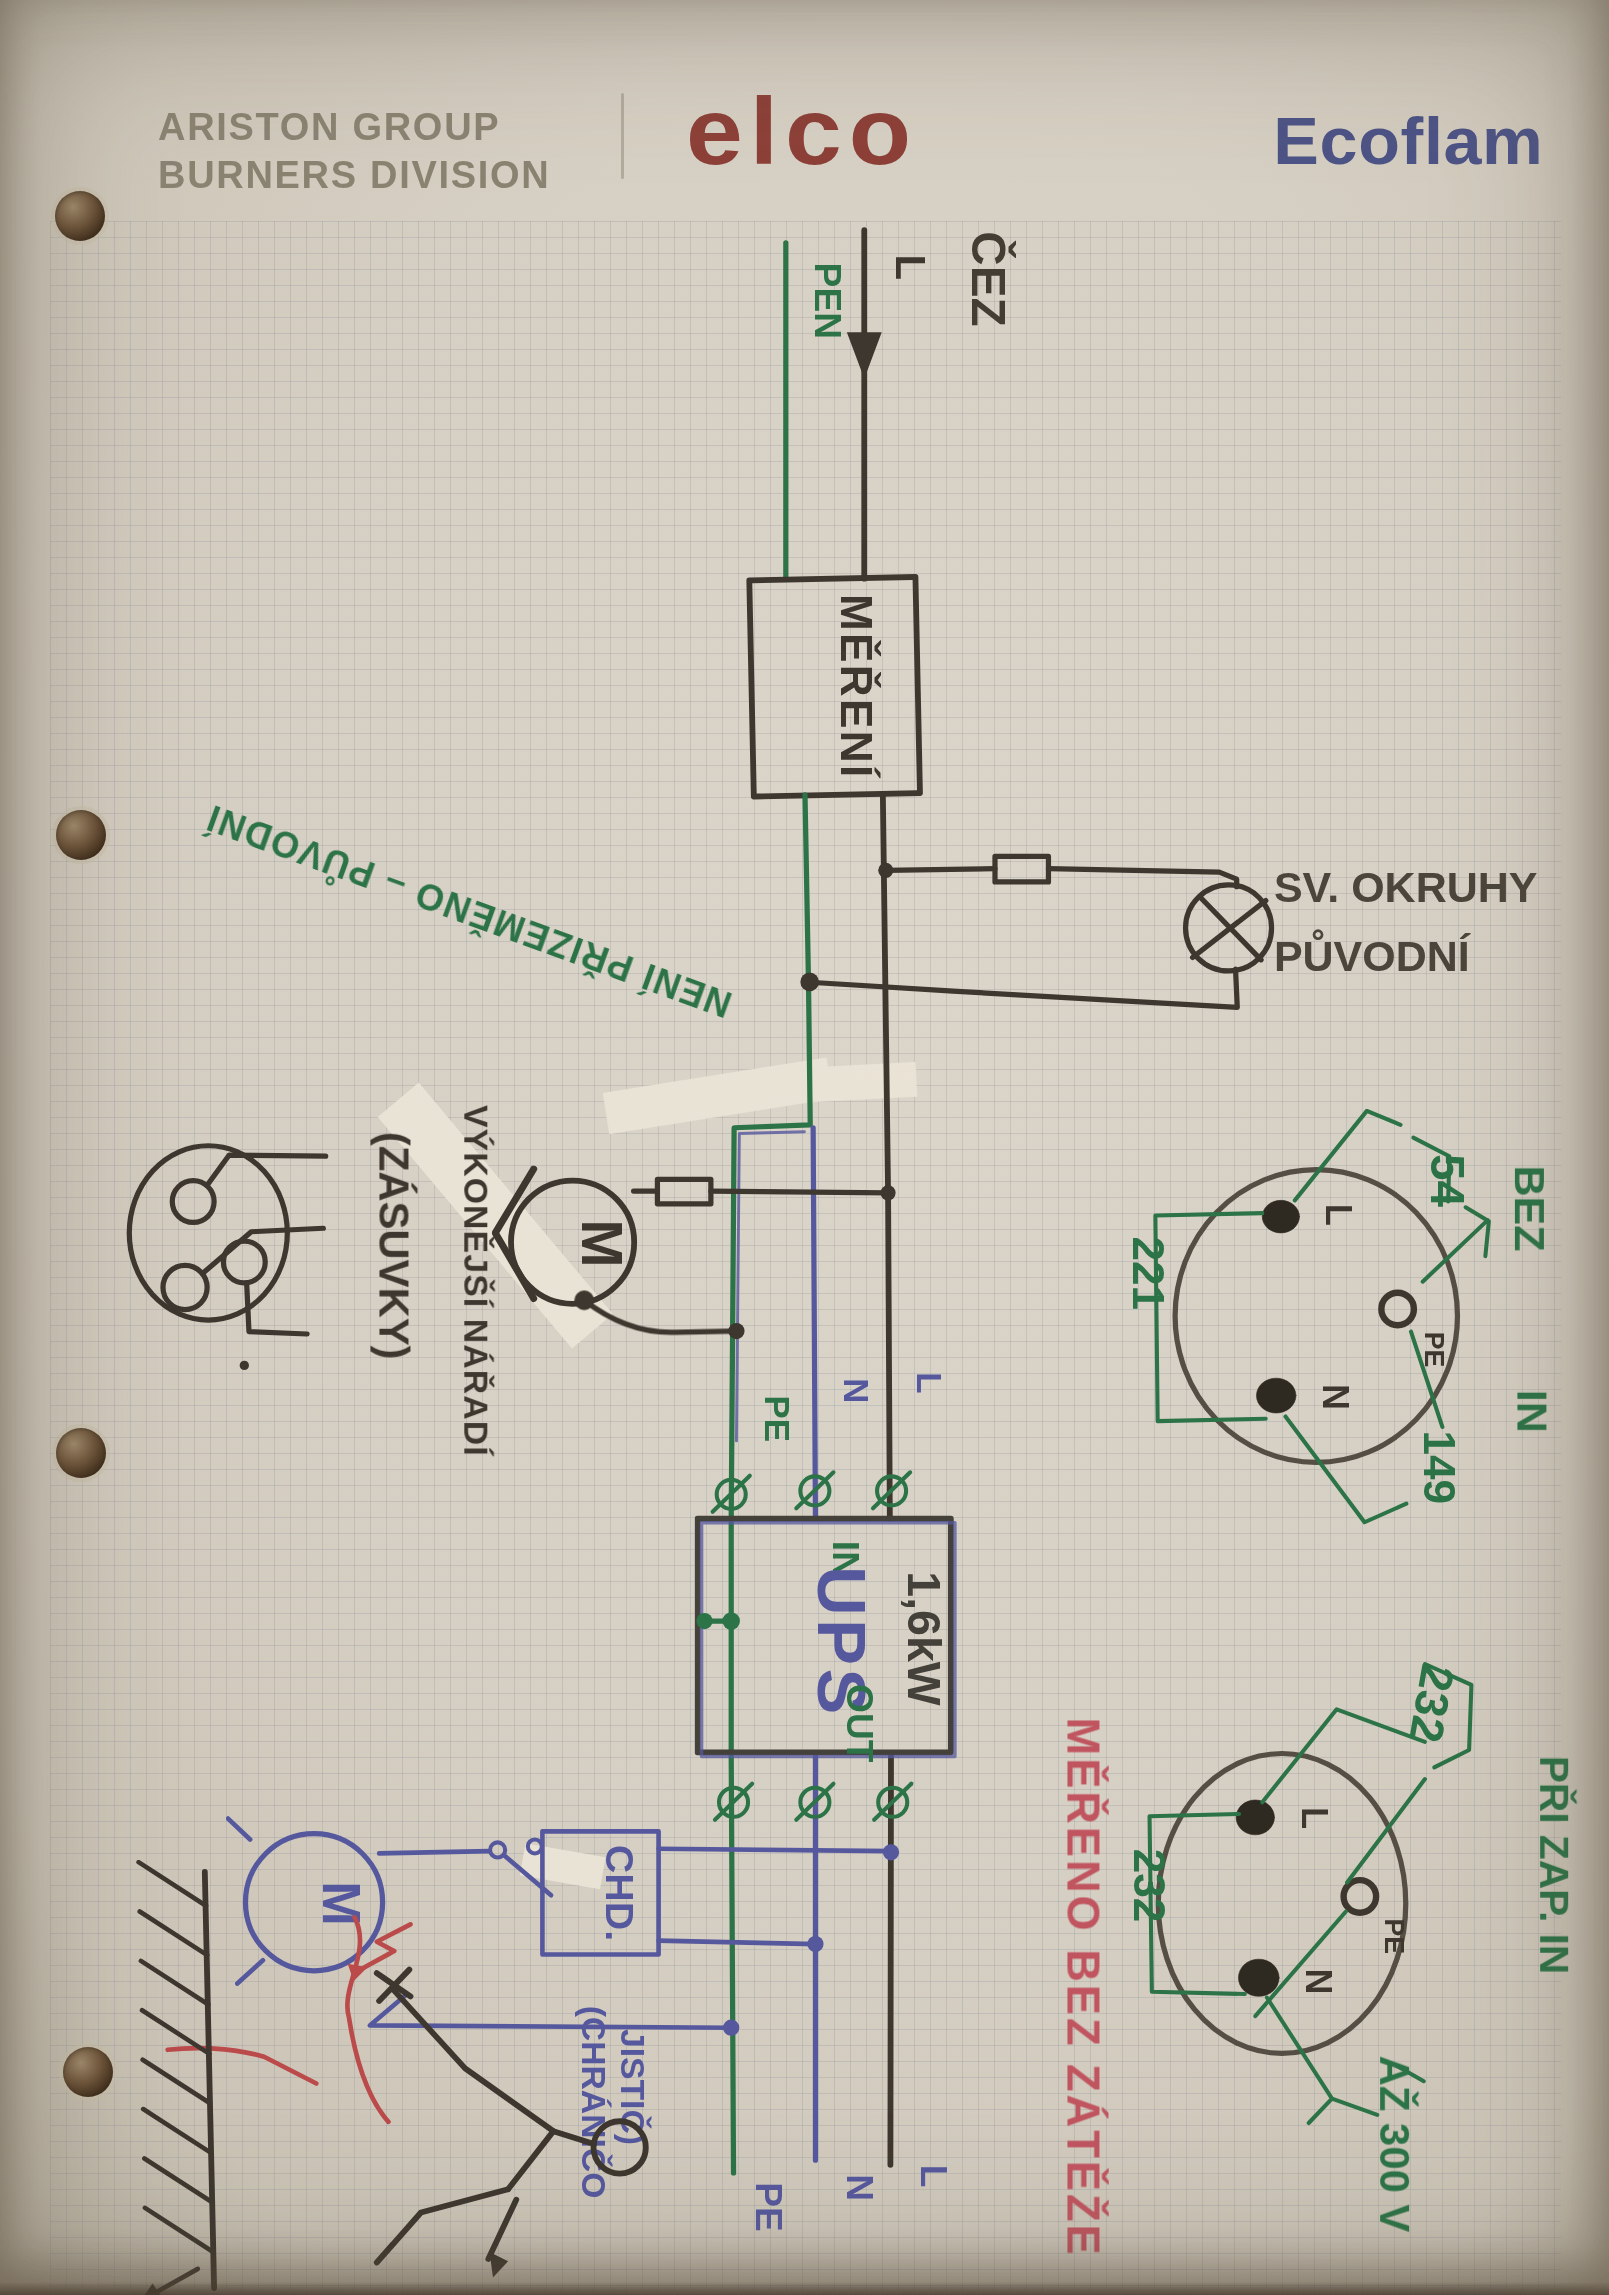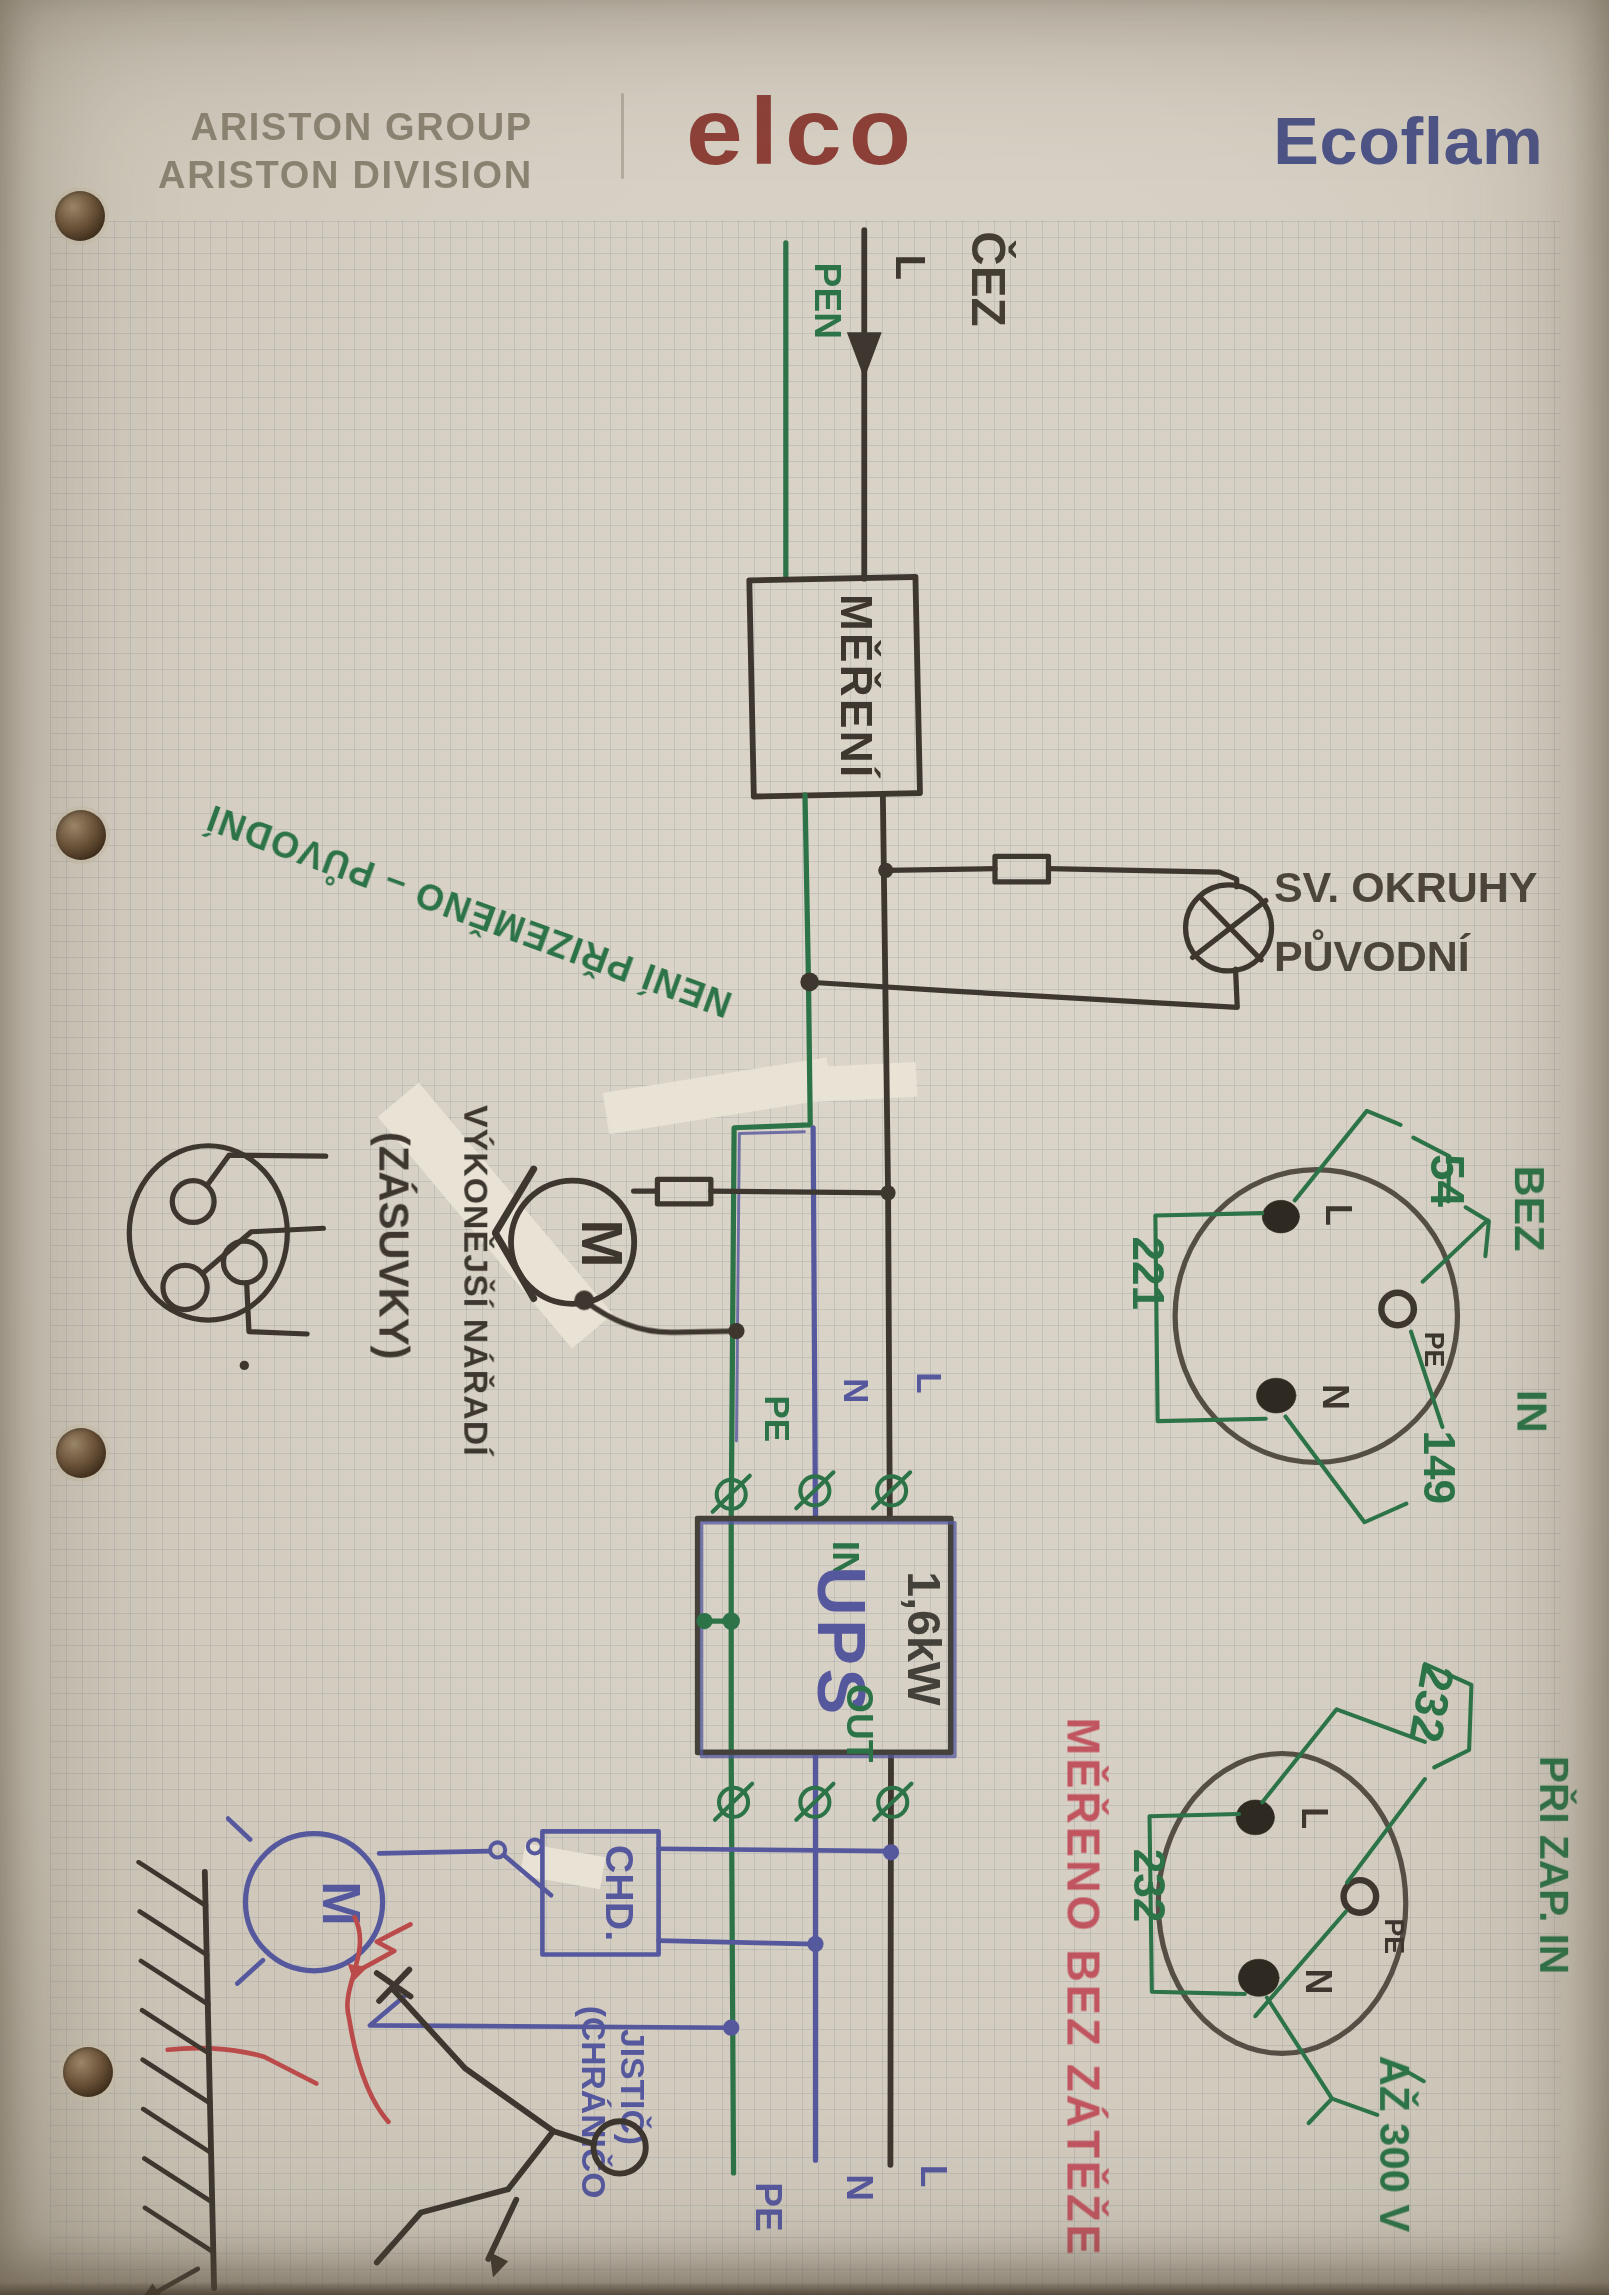--- a/index.html
+++ b/index.html
@@ -1,18 +1,18 @@
 <!DOCTYPE html>
 <html style="font-size:9.3px"><head>
 <meta charset="utf-8">
 <style>
   html,body{margin:0;padding:0;background:#8f8778;}
   .page{position:relative;width:1610px;height:2295px;overflow:hidden;
     font-family:"Liberation Sans", sans-serif;
-    background:radial-gradient(ellipse at 55% 42%, #dcd5c9 0%, #d6cfc3 50%, #cbc4b6 82%, #b3ab9b 100%);text-align:right;}
+    background:radial-gradient(ellipse at 55% 42%, #dcd5c9 0%, #d6cfc3 50%, #cbc4b6 82%, #b3ab9b 100%);}
   .page::after{content:"";position:absolute;inset:0;pointer-events:none;
     box-shadow:inset 0 0 151px rgba(95,85,68,.5), inset -17.4px 0 52px rgba(120,110,92,.25), inset 0 -27px 41px rgba(70,55,40,.4);}
   .bottom-edge{position:absolute;left:0;bottom:0;width:100%;height:12.8px;
     background:linear-gradient(to bottom, rgba(60,48,36,0), rgba(45,34,24,.75));}
   .grid{position:absolute;left:50px;top:221px;width:1511px;height:2070px;
     background-image:
       linear-gradient(to right, rgba(120,132,148,.22) 1.2px, transparent 1.2px),
       linear-gradient(to bottom, rgba(120,132,148,.22) 1.2px, transparent 1.2px);
     background-size:16px 16px;}
   .hole{position:absolute;width:50px;height:50px;border-radius:50%;
@@ -36,21 +36,21 @@
 <div class="page">
   <div class="grid"></div>
 
   <div class="hole" style="left:55px;top:191px;"></div>
   <div class="hole" style="left:56px;top:810px;"></div>
   <div class="hole" style="left:56px;top:1428px;"></div>
   <div class="hole" style="left:63px;top:2047px;"></div>
 
   <div class="company">
     <div>ARISTON GROUP</div>
-    <div>ARISTON DIVISION</div>
+    <div>BURNERS DIVISION</div>
   </div>
   <div class="divider"></div>
   <div class="elco">elco</div>
   <div class="ecoflam">Ecoflam</div>
 
   <svg style="position:absolute;left:0;top:0;" width="1610" height="2295" viewBox="0 0 2770 3950" stroke-linecap="round" stroke-linejoin="round" fill="none">
 
     <g fill="#eae4d7" opacity="0.95" stroke="none">
       <rect x="-260" y="-46" width="520" height="92" transform="translate(852 2092) rotate(50)"></rect>
       <rect x="-195" y="-36" width="390" height="72" transform="translate(1235 1886) rotate(-9)"></rect>

